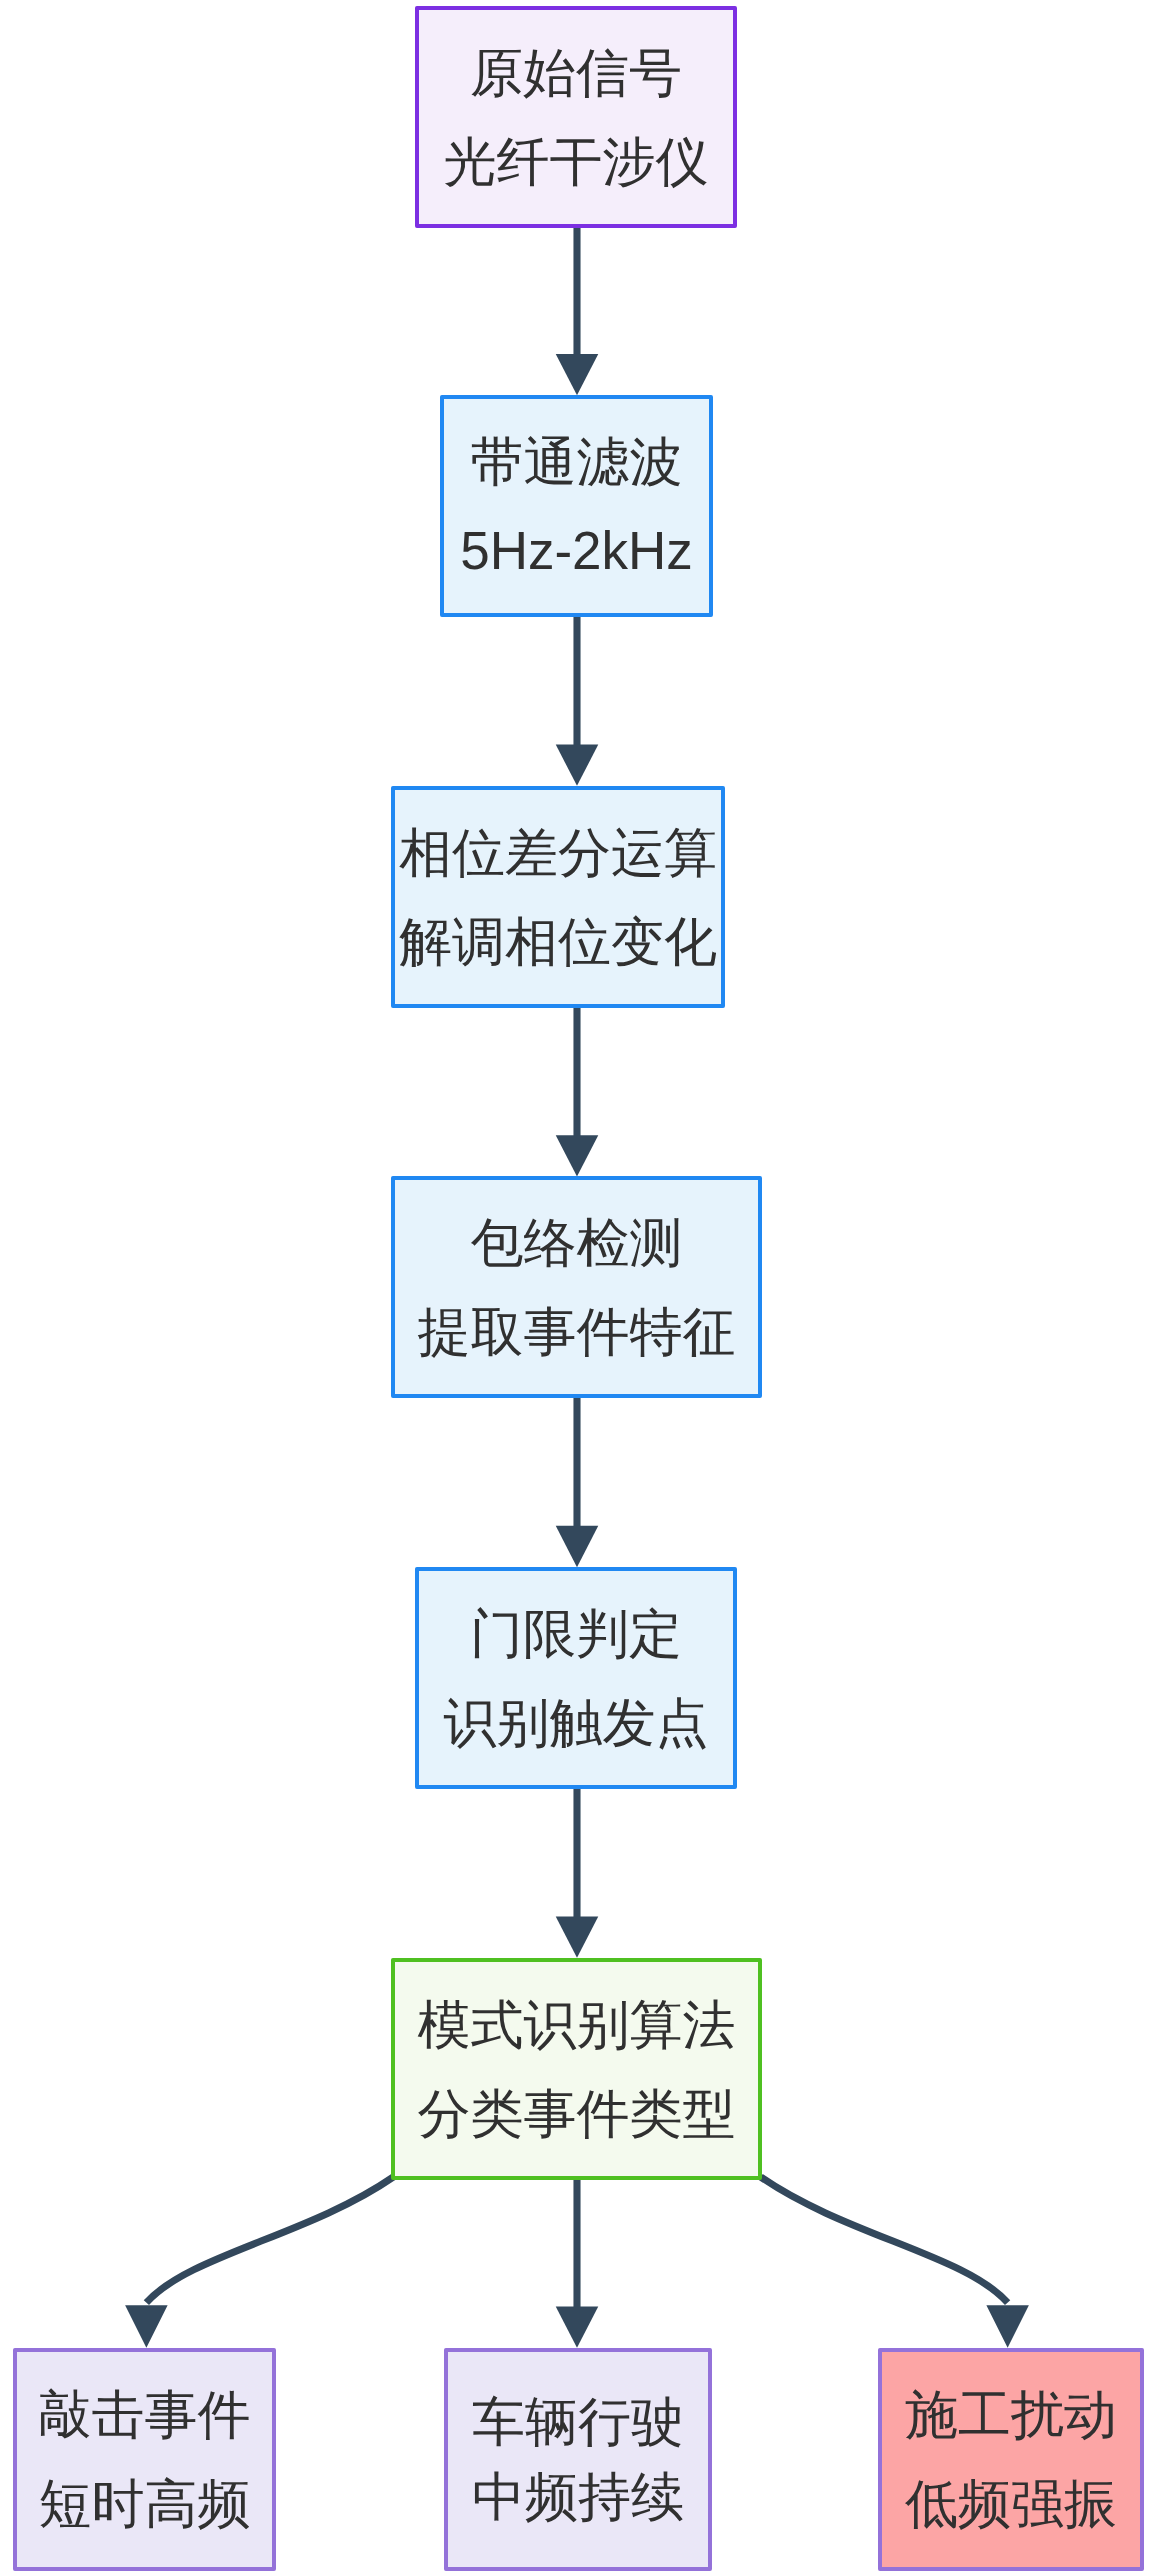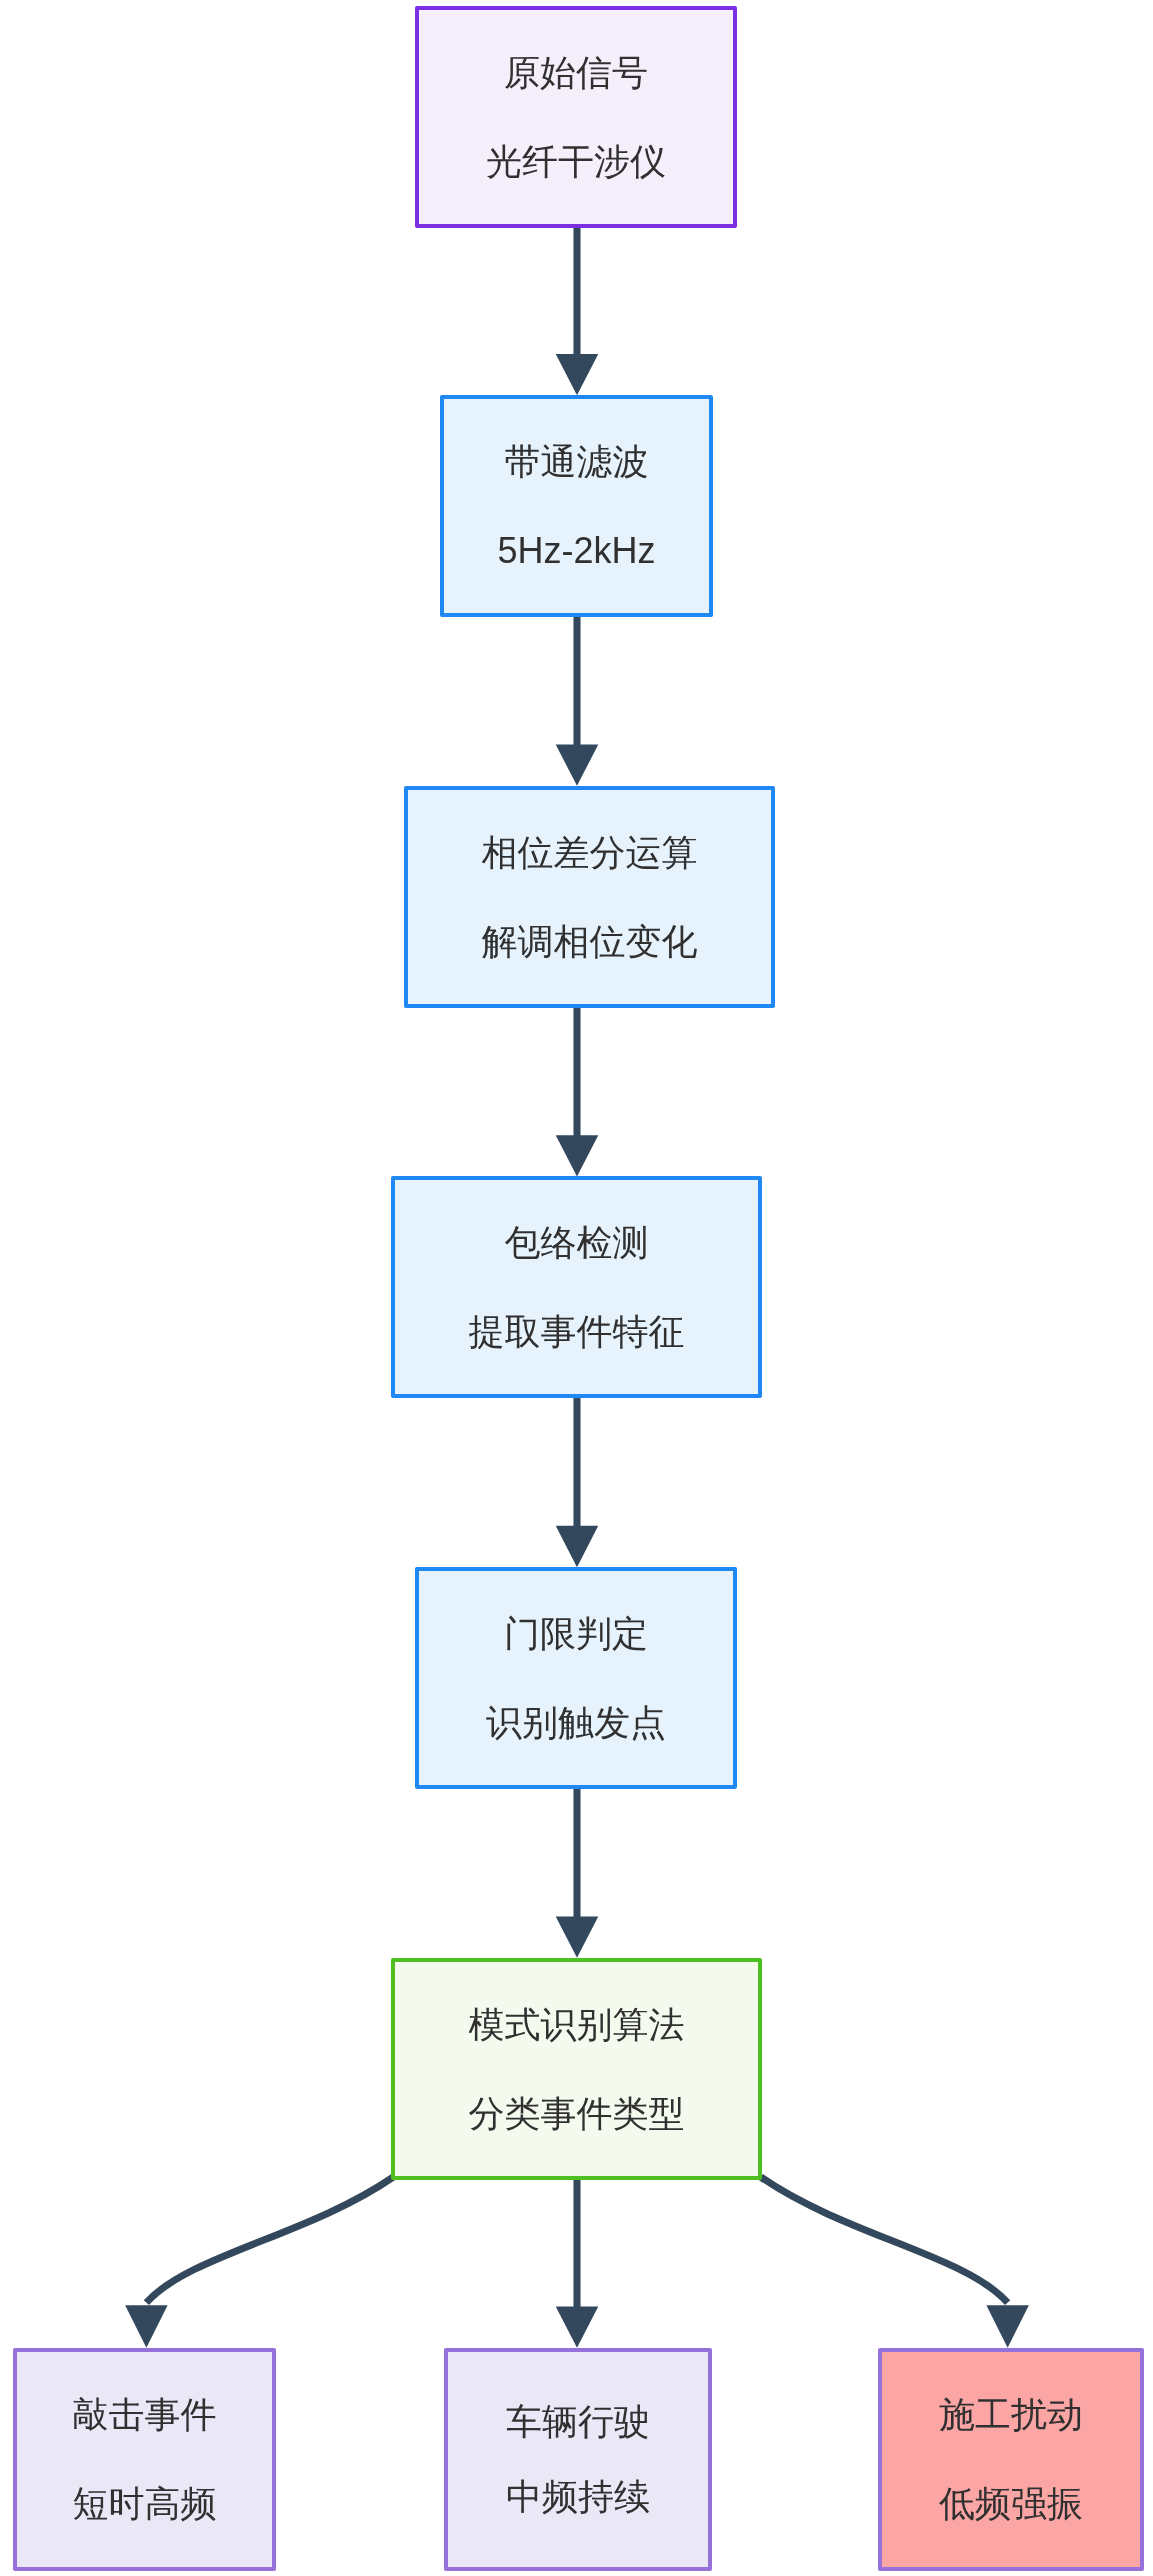--- a/index.html
+++ b/index.html
@@ -20,32 +20,32 @@
   .node {
     position: absolute;
     box-sizing: border-box;
     border: 4.5px solid #888;
     border-radius: 1.9px;
     display: flex;
     flex-direction: column;
     align-items: center;
     justify-content: center;
     gap: 31px;
-    font-size: 36px;
+    font-size: 53px;
     line-height: 58px;
     font-weight: 500;
     color: #303030;
     text-align: center;
     z-index: 1;
     white-space: nowrap;
   }
   
   #n1 { left: 415px;  top: 6.4px;   width: 322px; height: 222px; }
   #n2 { left: 440px;  top: 395px;  width: 273px; height: 222px; }
-  #n3 { left: 404px;  top: 786px; width: 371px; height: 222px; }
+  #n3 { left: 391px;  top: 786px; width: 334px; height: 222px; }
   #n4 { left: 391px;  top: 1176px; width: 371px; height: 222px; }
   #n5 { left: 415px;  top: 1567px; width: 322px; height: 222px; }
   #n6 { left: 391px;  top: 1958px; width: 371px; height: 222px; }
   #n7 { left: 13px;   top: 2348px; width: 263px; height: 223px; }
   #n8 { left: 444px;  top: 2348px; width: 268px; height: 223px; gap: 17px; }
   #n9 { left: 878px; top: 2348px; width: 266px; height: 223px; }
   .edge { fill: none; stroke: #33485c; stroke-width: 11; }
   .edge-head { fill: #33485c; stroke: none; }
 </style>
 </head>

